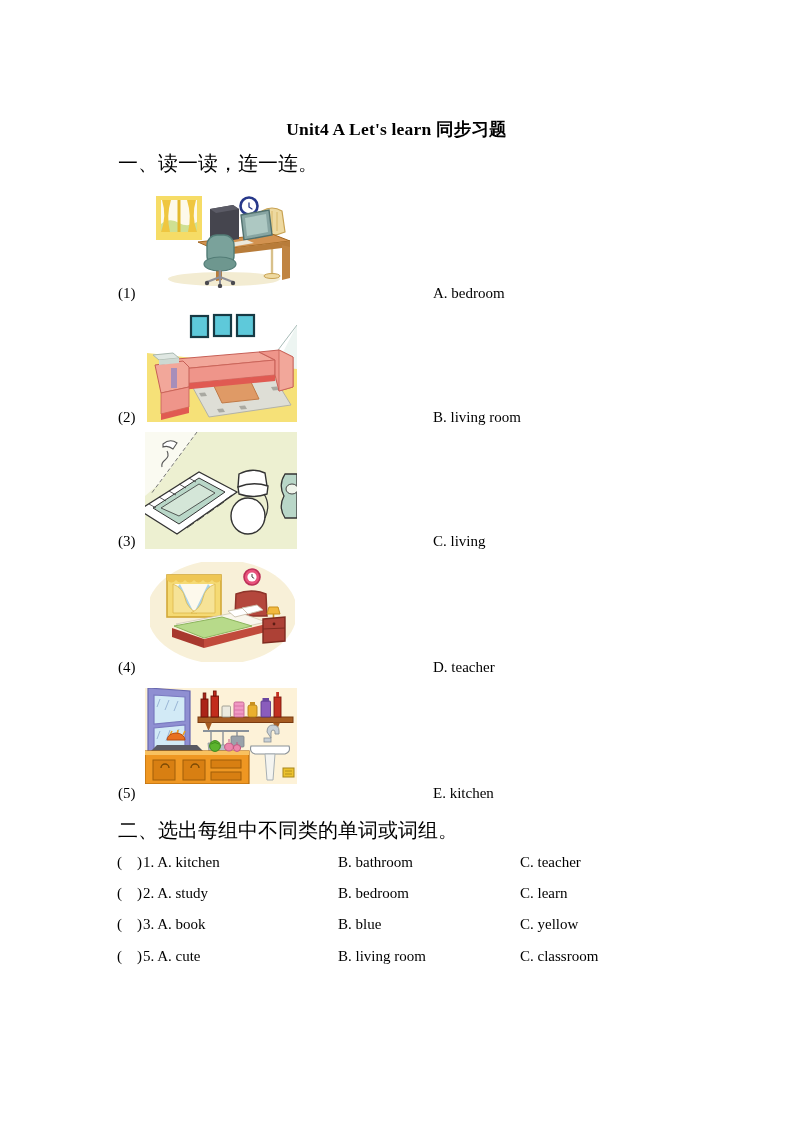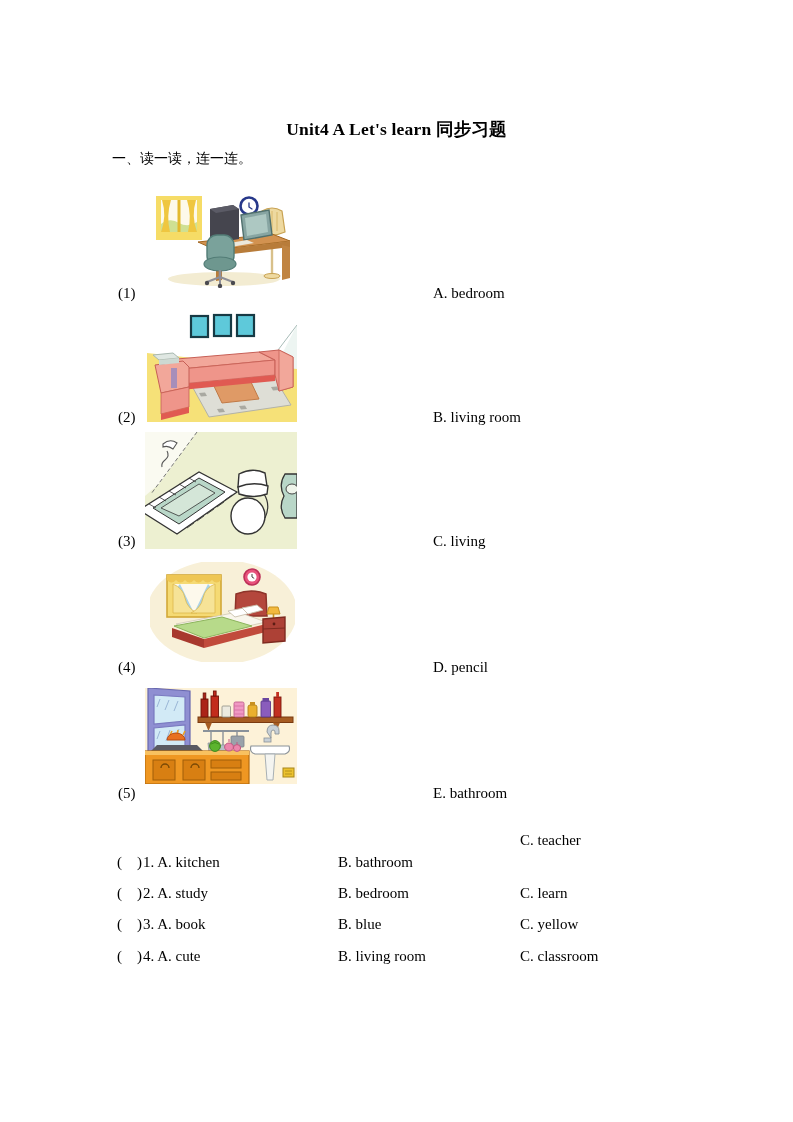--- a/index.html
+++ b/index.html
@@ -6,21 +6,21 @@
   .page {
     position:relative; width:793px; height:1122px; margin:0 auto;
     background:#ffffff; overflow:hidden; color:#000;
     font-family:"Liberation Serif","DejaVu Serif",serif;
   }
   .title {
     position:absolute; top:105px; left:0; width:100%;
     text-align:center; font-size:17.5px; font-weight:bold;
     letter-spacing:0.2px;
   }
-  .heading { position:absolute; left:112px; font-size:14px; white-space:nowrap;font-family:Liberation Mono, monospace; }
+  .heading { position:absolute; left:118px; font-size:20px; white-space:nowrap;font-family:Liberation Mono, monospace; }
   .txt { font-size:15px; line-height:19px; white-space:nowrap; }
   .num { position:absolute; left:118px; }
   .opt { position:absolute; left:433px; }
   .blank { position:absolute; left:117px; }
   .col-a { position:absolute; left:143px; }
   .col-b { position:absolute; left:338px; }
   .col-c { position:absolute; left:520px; }
   figure { margin:0; padding:0; position:absolute; }
   figure svg { display:block; width:100%; height:100%; }
 </style>
@@ -185,21 +185,21 @@
       <g>
         <path d="M119,45 h9 l2,7 h-13 z" fill="#f2b93e" stroke="#c8901c" stroke-width="1"></path>
         <line x1="123.5" y1="52" x2="123.5" y2="57" stroke="#c8901c" stroke-width="1.6"></line>
         <polygon points="113,57 135,55 135,79 113,81" fill="#ad4136" stroke="#7e2a20" stroke-width="1.4"></polygon>
         <line x1="113" y1="67" x2="135" y2="66" stroke="#7e2a20" stroke-width="1"></line>
         <circle cx="124" cy="62" r="1.4" fill="#5c1c14"></circle>
       </g>
     </svg>
   </figure>
   <div class="num txt" style="top:658px">(4)</div>
-  <div class="opt txt" style="top:658px">D. pencil</div>
+  <div class="opt txt" style="top:658px">D. teacher</div>
 
   <figure style="left:145px;top:688px;width:152px;height:96px">
     <svg viewBox="0 0 152 96">
       <rect width="152" height="96" fill="#fdf2d8"></rect>
       <g>
         <polygon points="3,0 45,3 45,64 3,72" fill="#8f8fd2" stroke="#6868b0" stroke-width="1.2"></polygon>
         <polygon points="9,7 40,9 40,33 9,36" fill="#d2eaf6" stroke="#7a7ac0" stroke-width="1.2"></polygon>
         <polygon points="9,40 40,37 40,58 9,64" fill="#d2eaf6" stroke="#7a7ac0" stroke-width="1.2"></polygon>
         <path d="M15,11 l-3,8 M24,12 l-4,10 M33,13 l-4,10 M15,43 l-3,8 M25,42 l-4,11 M34,41 l-4,11" stroke="#9ab6d6" stroke-width="1" fill="none"></path>
       </g>
@@ -260,37 +260,38 @@
         <path d="M106,58 h38 q2,6 -4,8 h-30 q-6,-2 -4,-8 z" fill="#ffffff" stroke="#8a9298" stroke-width="1.1"></path>
         <polygon points="120,66 130,66 128,92 122,92" fill="#f4f4f0" stroke="#a8b0b4" stroke-width="1"></polygon>
       </g>
       <g>
         <rect x="138" y="80" width="11" height="9" fill="#ecc22e" stroke="#a8861a" stroke-width="1"></rect>
         <path d="M140,83 h7 M140,86 h7" stroke="#a8861a" stroke-width="0.8" fill="none"></path>
       </g>
     </svg>
   </figure>
   <div class="num txt" style="top:784px">(5)</div>
-  <div class="opt txt" style="top:784px">E. bathroom</div>
-
+  <div class="opt txt" style="top:784px">E. kitchen</div>
+
+  <div class="heading" style="top:817px">二、选出每组中不同类的单词或词组。</div>
 
   <div class="blank txt" style="top:853px">(　)</div>
   <div class="col-a txt" style="top:853px">1. A. kitchen</div>
   <div class="col-b txt" style="top:853px">B. bathroom</div>
-  <div class="col-c txt" style="top:831px">C. teacher</div>
+  <div class="col-c txt" style="top:853px">C. teacher</div>
 
   <div class="blank txt" style="top:884px">(　)</div>
   <div class="col-a txt" style="top:884px">2. A. study</div>
   <div class="col-b txt" style="top:884px">B. bedroom</div>
   <div class="col-c txt" style="top:884px">C. learn</div>
 
   <div class="blank txt" style="top:915px">(　)</div>
   <div class="col-a txt" style="top:915px">3. A. book</div>
   <div class="col-b txt" style="top:915px">B. blue</div>
   <div class="col-c txt" style="top:915px">C. yellow</div>
 
   <div class="blank txt" style="top:947px">(　)</div>
-  <div class="col-a txt" style="top:947px">4. A. cute</div>
+  <div class="col-a txt" style="top:947px">5. A. cute</div>
   <div class="col-b txt" style="top:947px">B. living room</div>
   <div class="col-c txt" style="top:947px">C. classroom</div>
 
 
 </div>
 
 </body></html>

